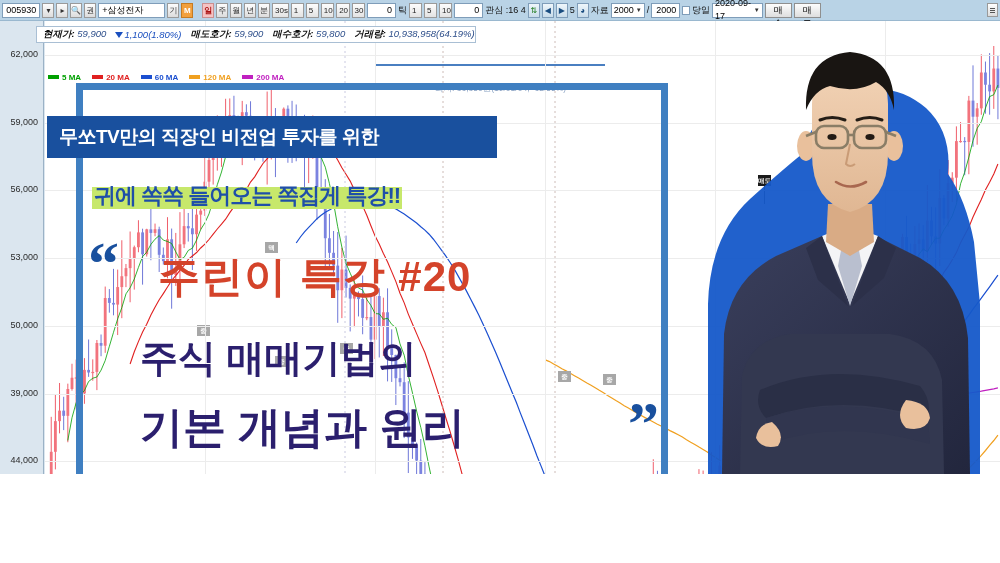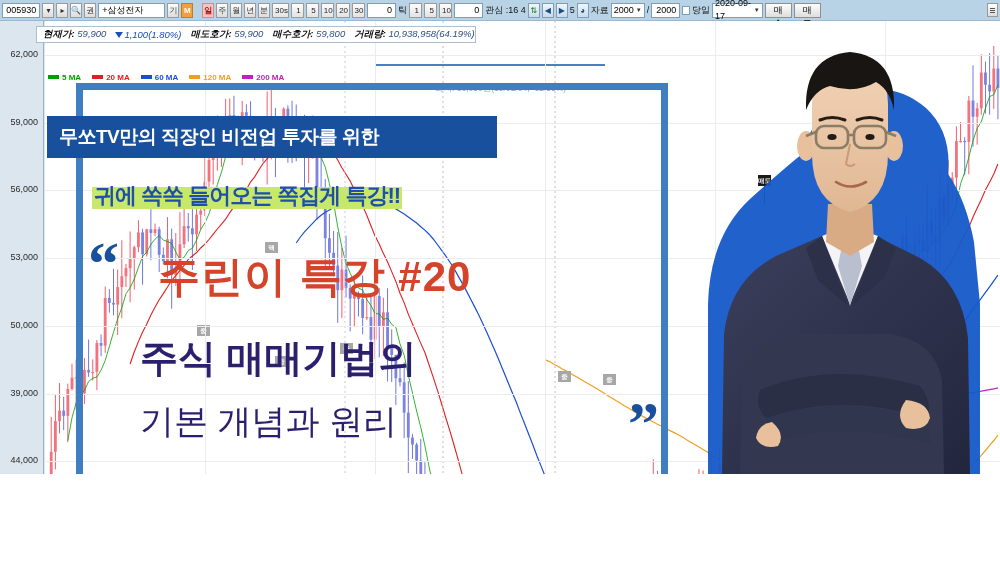--- a/index.html
+++ b/index.html
@@ -18,21 +18,21 @@
     font-size:9px; color:#000;
   }
   .tb-sep { width:6px; }
   .code-box {
     width:46px; height:15px; background:#fff; border:1px solid #7f9db9;
     font-size:9px; line-height:13px; text-align:center; font-family:"Liberation Sans",sans-serif;
   }
   .mini-btn {
     height:15px; min-width:13px; background:linear-gradient(#fdfdfd,#e3e3e3);
     border:1px solid #9a9a9a; font-size:8px; line-height:13px;
-    text-align:right; padding:0 2px; color:#222; white-space:nowrap;
+    text-align:left; padding:0 2px; color:#222; white-space:nowrap;
   }
   .name-box {
     width:80px; height:15px; background:#fff; border:1px solid #7f9db9;
     font-size:9px; line-height:13px; padding-left:3px; overflow:hidden; white-space:nowrap;
   }
   .btn-sq {
     width:14px; height:15px; background:linear-gradient(#fdfdfd,#dcdcdc);
     border:1px solid #9a9a9a; font-size:8px; line-height:13px; text-align:center; color:#333;
   }
   .btn-sq.orange { background:#f2a03c; border:1px solid #c57b22; color:#fff; font-weight:bold; }
@@ -153,21 +153,21 @@
   }
   #title-main {
     position:absolute; left:136px; top:228px; font-size:42px; font-weight:bold;
     color:#d4432a; letter-spacing:1px; white-space:nowrap;padding-left:22px;
   }
   #title-l2 {
     position:absolute; left:140px; top:312px; font-size:38px; font-weight:bold;
     color:#2b1f6e; letter-spacing:0px; white-space:nowrap;
   }
   #title-l3 {
-    position:absolute; left:140px; top:378px; font-size:34px; font-weight:normal;
+    position:absolute; left:140px; top:378px; font-size:43px; font-weight:bold;
     color:#2b1f6e; letter-spacing:0px; white-space:nowrap;
   }
 
   
   #presenter {
     position:absolute; right:0; bottom:0; width:320px; height:470px;
     pointer-events:none;
   }
 </style>
 </head>

